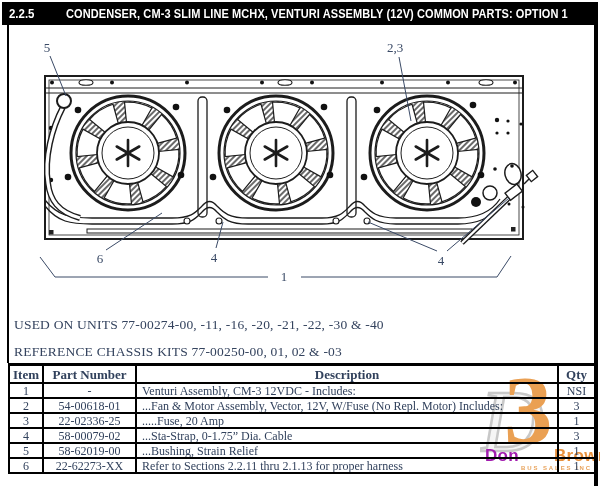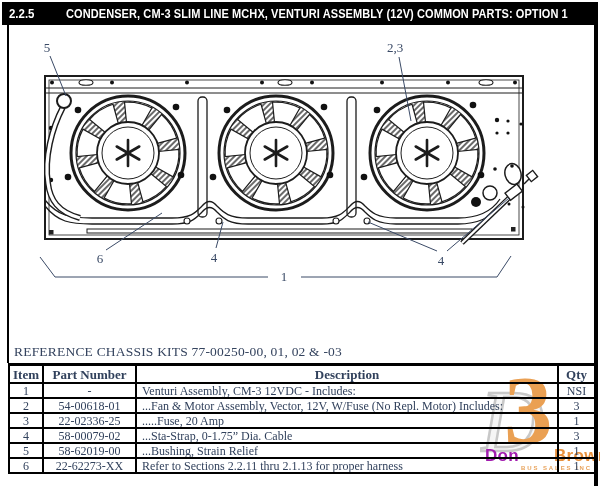--- a/index.html
+++ b/index.html
@@ -184,20 +184,21 @@
     </g>
 
     <text x="47" y="52" text-anchor="middle">5</text>
     <text x="395" y="52" text-anchor="middle">2,3</text>
     <text x="100" y="263" text-anchor="middle">6</text>
     <text x="214" y="262" text-anchor="middle">4</text>
     <text x="441" y="265" text-anchor="middle">4</text>
     <text x="284" y="281" text-anchor="middle">1</text>
   </svg>
 
+  <div class="note note1">USED ON UNITS 77-00274-00, -11, -16, -20, -21, -22, -30 &amp; -40</div>
   <div class="note note2">REFERENCE CHASSIS KITS 77-00250-00, 01, 02 &amp; -03</div>
 
   <div class="watermark">
     <span class="wm-d">D</span>
     <span class="wm-3">3</span>
     <div class="wm-name"><span class="wm-don">Don</span><span class="wm-brown">Brown</span></div>
     <div class="wm-sub">BUS SALES INC</div>
   </div>
 
   <table class="parts">

